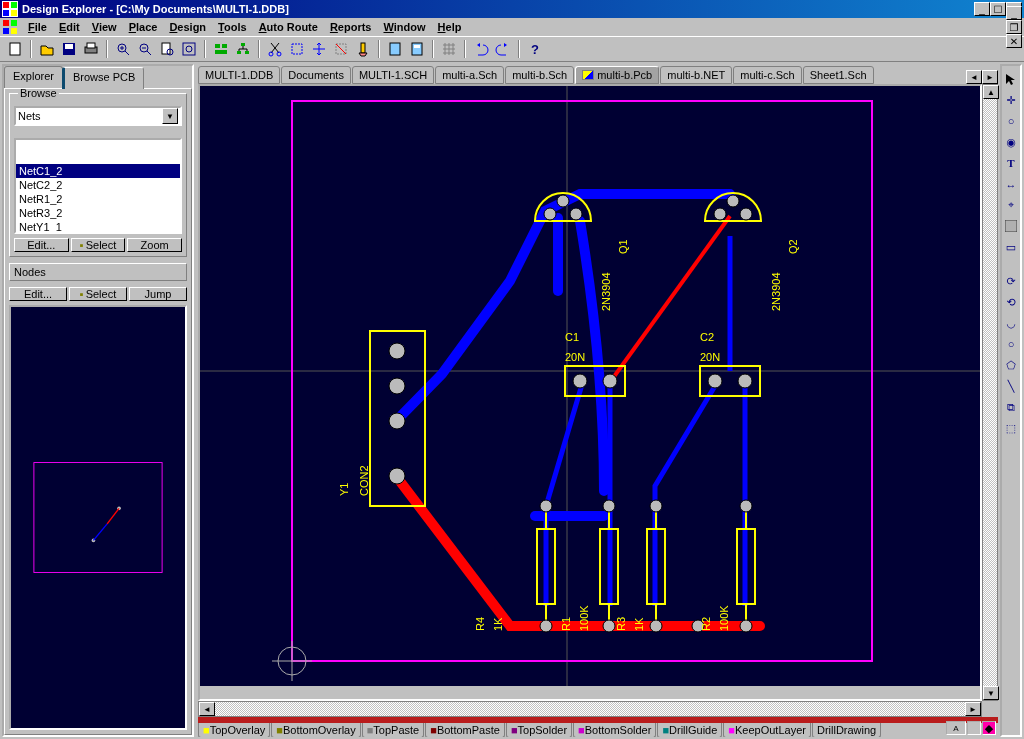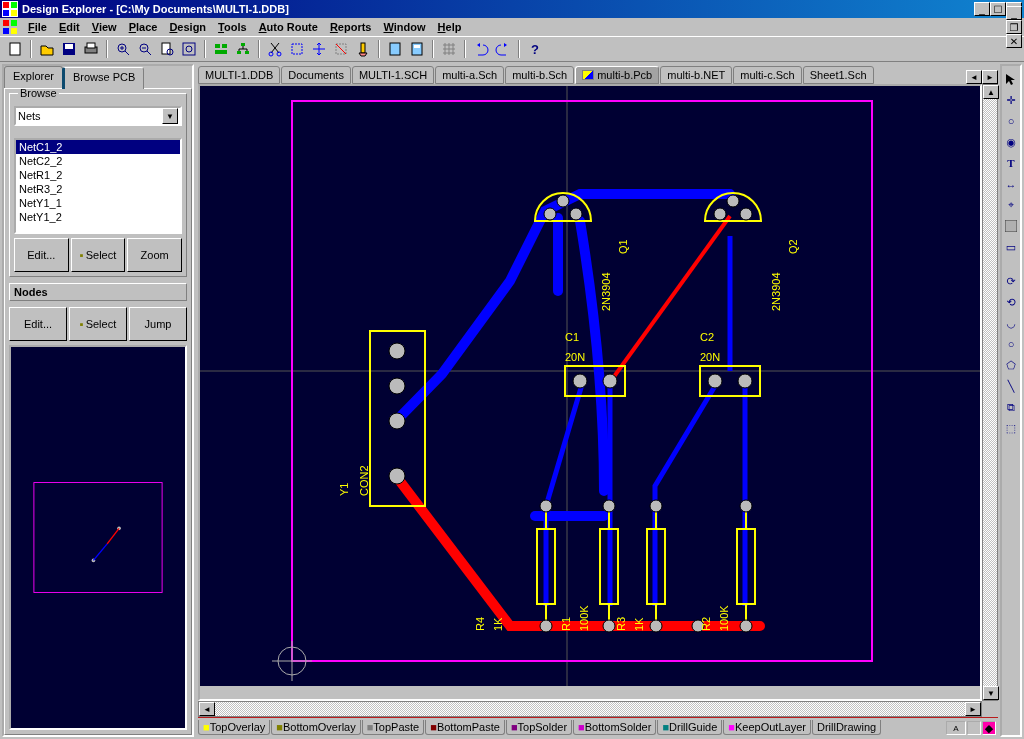--- a/index.html
+++ b/index.html
@@ -28,42 +28,42 @@
 .tabsrow { height:22px; display:flex; border-bottom: none;}
 .tab { padding:3px 8px; border:1px solid #808080; border-bottom:none; background:#c0c0c0; border-top-left-radius:3px; border-top-right-radius:3px; margin-right:-1px;text-align:right;}
 .tab.active { background:#c0c0c0; border-top:1px solid #fff; border-left:3px solid #0c4a6e; position:relative; top:1px;}
 .panelbody { flex:1; border:1px solid #808080; border-top-color:#fff; border-left-color:#fff; padding:4px; display:flex; flex-direction:column; overflow:hidden;}
 .groupbox { border:1px solid #808080; border-top-color:#fff; border-left-color:#fff; padding: 6px 4px 4px 4px; margin-bottom:4px; position:relative;}
 .groupbox .legend { position:absolute; top:-7px; left:8px; background:#c0c0c0; padding:0 2px;}
 .combo { width:100%; height:20px; border:2px inset #fff; background:#fff; display:flex; align-items:center; padding:0 2px; margin-bottom:4px;}
 .combo .cbtn { width:16px; height:16px; background:#c0c0c0; border:1px solid #fff; border-right-color:#000; border-bottom-color:#000; margin-left:auto; display:flex; align-items:center; justify-content:center; font-size:8px;}
 .listbox { width:100%; height:96px; border:2px inset #fff; background:#fff; overflow:auto;}
 .listbox .item { padding:1px 3px; white-space:nowrap;}
-.listbox .item.selected { background:#000080; color:#fff;}
+.listbox .item.selected { background:#000080; color:#fff;margin-top:24px;}
 .btnrow { display:flex; gap:2px; margin-top:4px;}
-.btn3d { flex:1; height:34px; border:1px solid #fff; border-right-color:#000; border-bottom-color:#000; background:#c0c0c0; display:flex; align-items:center; justify-content:center; overflow:hidden; white-space:nowrap;}
-.sectionhdr { height:18px; background:#c0c0c0; border:1px solid #808080; border-top-color:#fff; border-left-color:#fff; padding:2px 4px; margin-top:2px; margin-bottom:2px;font-weight:bold;}
+.btn3d { flex:1; height:14px; border:1px solid #fff; border-right-color:#000; border-bottom-color:#000; background:#c0c0c0; display:flex; align-items:center; justify-content:center; overflow:hidden; white-space:nowrap;}
+.sectionhdr { height:18px; background:#c0c0c0; border:1px solid #808080; border-top-color:#fff; border-left-color:#fff; padding:2px 4px; margin-top:2px; margin-bottom:2px;}
 .minimap { flex:1; min-height:140px; border:2px inset #fff; background:#000033; position:relative; margin-top: 4px;}
 
 
 .docarea { flex:1; margin:2px; display:flex; flex-direction:column; position:relative;}
 .doctabs { height:20px; display:flex; align-items:flex-end; overflow:hidden;}
 .doctab { padding:2px 6px; border:1px solid #808080; background:#c0c0c0; border-top-left-radius:3px; border-top-right-radius:3px; margin-right:1px; white-space:nowrap; display:flex; align-items:center; gap:3px; }
 .doctab.active { background:#a3a3a3; border-top-color:#fff; border-left-color:#fff; font-weight:normal;}
 .tabicon { width:12px; height:10px; display:inline-block; background:#fff; border:1px solid #808080;}
 .tabicon.pcb { background:linear-gradient(135deg,#ff0 50%,#00f 50%);}
 .canvaswrap { flex:1; position:relative; border:2px inset #fff; overflow:hidden;}
 svg.canvas { display:block; }
 .hscroll { height:16px; background:#c0c0c0; border:1px solid #808080; display:flex;}
 .hscroll .track { flex:1; background:repeating-conic-gradient(#c0c0c0 0% 25%, #fff 0% 50%) 0 0/2px 2px;}
 .sbtn { width:16px; height:14px; background:#c0c0c0; border:1px solid #fff; border-right-color:#000; border-bottom-color:#000; display:flex;align-items:center;justify-content:center;font-size:8px;}
 .vscroll { position:absolute; right:0; top:20px; bottom:36px; width:16px; background:#c0c0c0; border:1px solid #808080; display:flex; flex-direction:column;}
 .vscroll .track{flex:1; background:repeating-conic-gradient(#c0c0c0 0% 25%, #fff 0% 50%) 0 0/2px 2px;}
 
-.layertabs { height:20px; display:flex; align-items:center; overflow:hidden; border-top:1px solid #b91c1c;text-align:center;}
+.layertabs { height:20px; display:flex; align-items:center; overflow:hidden; border-top:6px solid #b91c1c;text-align:center;}
 .layertab { padding:1px 4px; border:1px solid #808080; border-top:none; background:#c0c0c0; border-bottom-left-radius:3px; border-bottom-right-radius:3px; margin-right:1px; font-size:10px; white-space:nowrap;}
 .rightbar { width:22px; border:2px inset #fff; margin:2px 2px 2px 0; background:#c0c0c0; display:flex; flex-direction:column; align-items:center; gap:3px; padding-top:4px;}
 .rtool { width:18px; height:18px; display:flex; align-items:center; justify-content:center; color:#000080;}
 
 .statuscorner{position:absolute; right:2px; bottom:2px; display:flex; gap:1px;}
 .scpanel{width:14px;height:14px;border:1px inset #fff; background:#c0c0c0;}
 </style>
 </head>
 <body>
 

